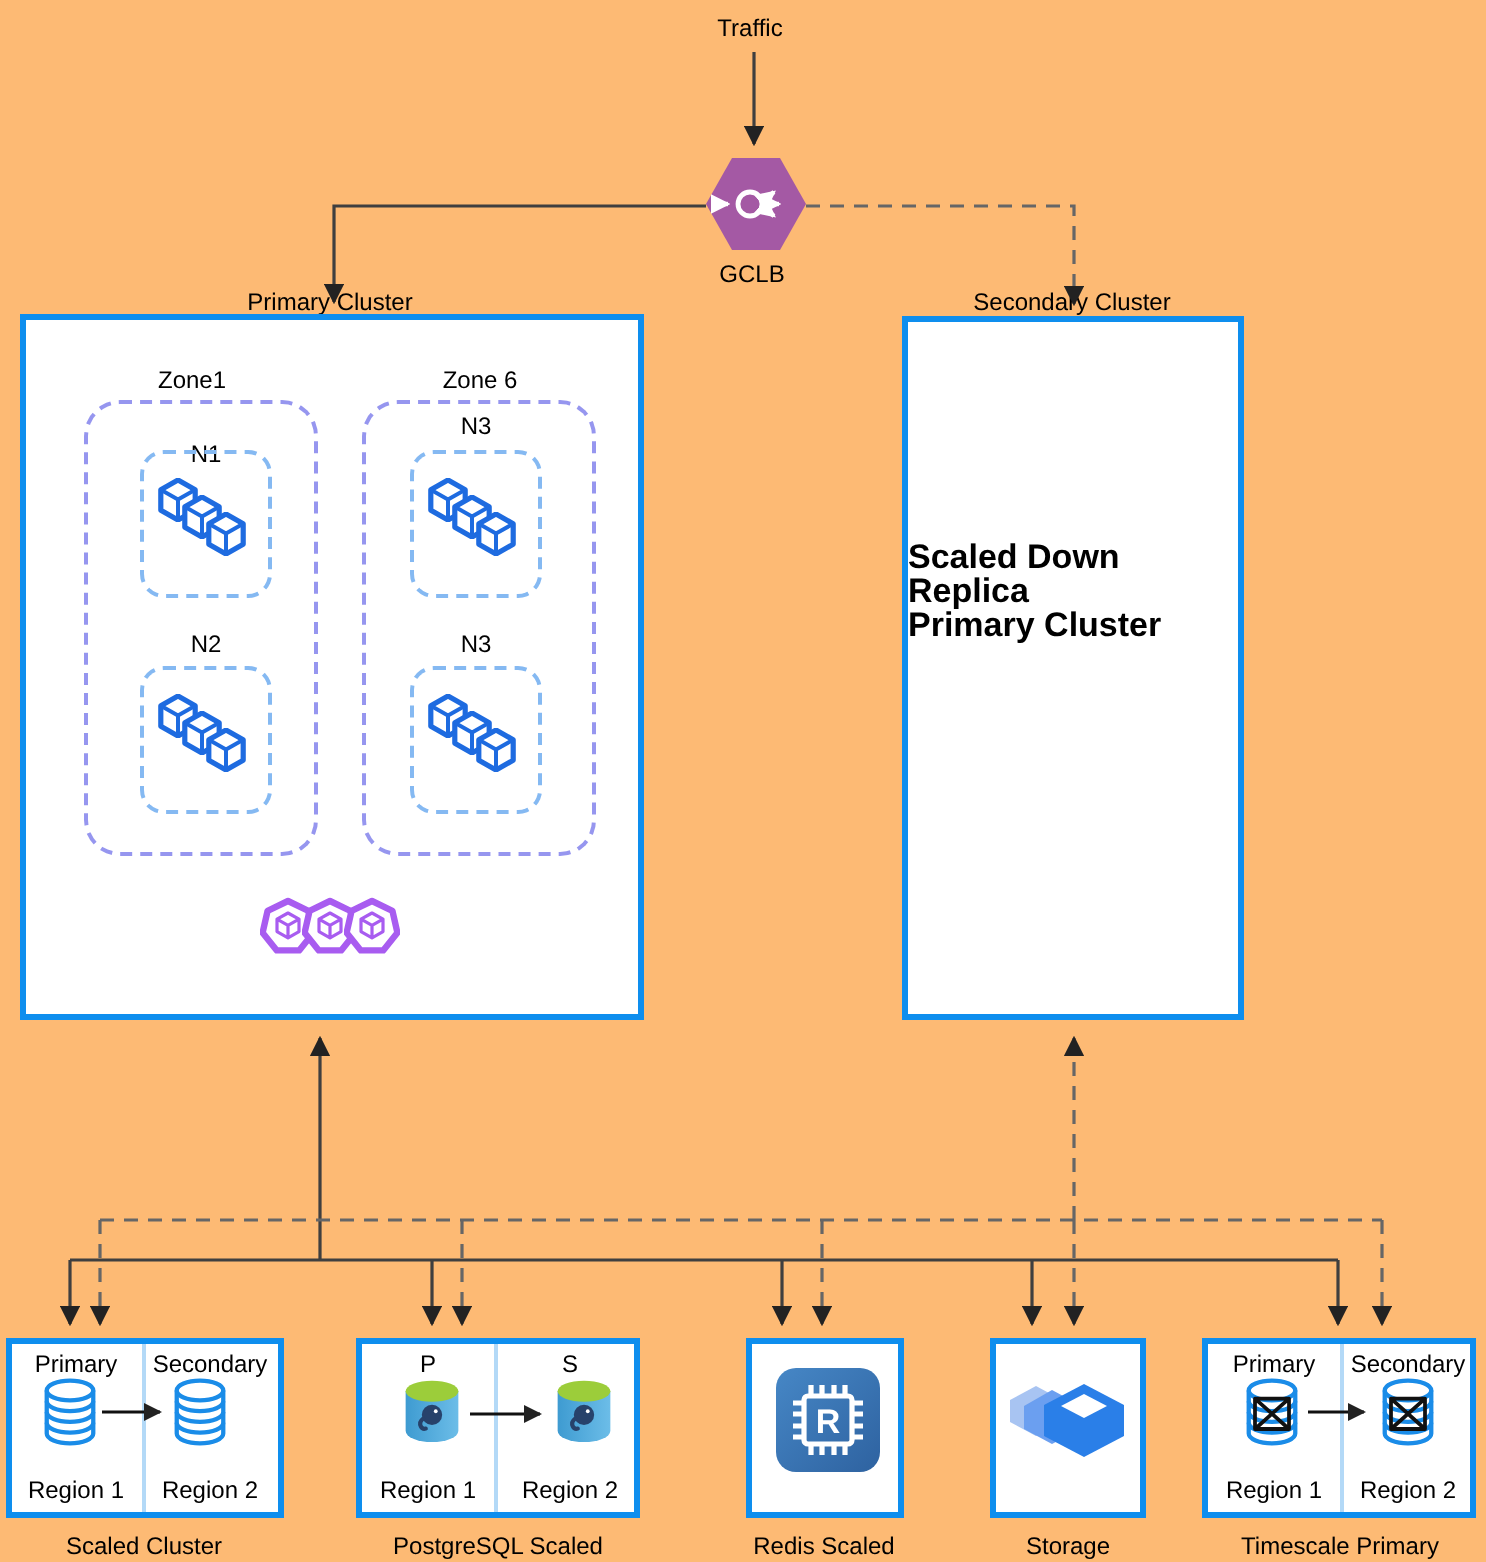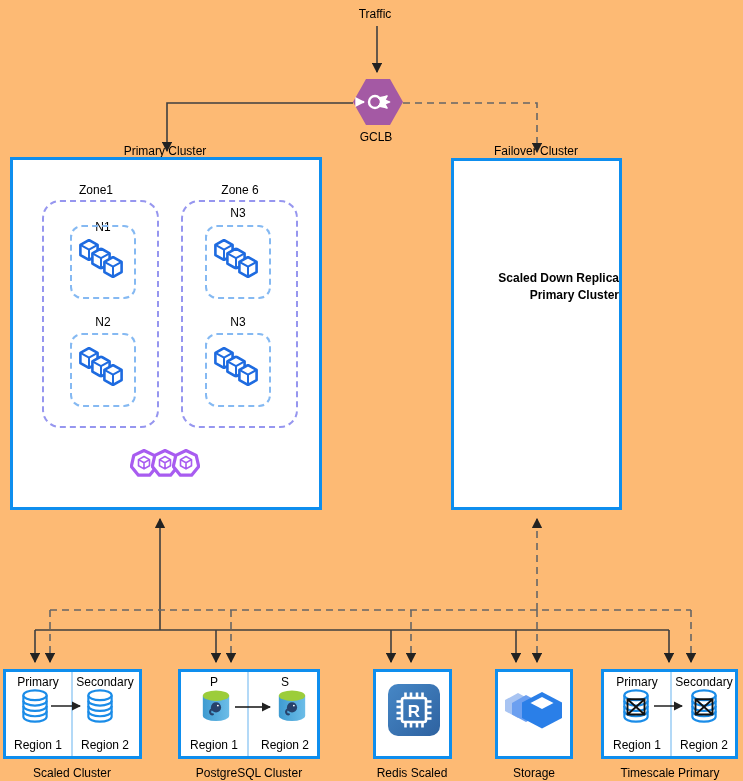--- a/index.html
+++ b/index.html
@@ -5,22 +5,22 @@
   html,body { margin:0; padding:0; background:#fff; }
   .canvas {
     position:relative; width:743px; height:781px; background:#fdba74;
     font-family:"Liberation Sans", sans-serif; overflow:hidden; color:#000;
   }
   .lbl { position:absolute; font-size:12px; line-height:14px; text-align:center; white-space:nowrap; }
   .cluster-box { position:absolute; border:3px solid #0e8eee; background:#fff; box-sizing:border-box; }
   .zone-box { position:absolute; border:2px dashed #9696ef; border-radius:18px; box-sizing:border-box; background:transparent; }
   .node-box { position:absolute; border:2px dashed #85b9f2; border-radius:12px; box-sizing:border-box; background:transparent; }
   .divider { position:absolute; width:2px; top:0; bottom:0; background:#b3d9f7; }
-  .failover-text { position:absolute; left:454px; top:270px; width:165px; text-align:right;
-                   font-weight:bold; font-size:12px; line-height:17px; }
+  .failover-text { position:absolute; left:454px; top:270px; width:165px; text-align:left;
+                   font-weight:bold; font-size:17px; line-height:17px; }
   .abs { position:absolute; }
   #connectors { position:absolute; left:0; top:0; width:743px; height:781px; pointer-events:none; z-index:20; }
   svg { display:block; }
 </style>
 </head>
 <body>
 
 <div class="canvas">
 
   <svg width="0" height="0" style="position:absolute" aria-hidden="true">
@@ -141,21 +141,21 @@
       <use href="#sym-cube" x="13" y="9.5" width="20" height="22"></use>
       <use href="#sym-cube" x="25" y="18" width="20" height="22"></use>
   </svg>
 
   <svg class="abs" width="70" height="32" viewBox="0 0 70 32" style="left:130px;top:447px">
     <use href="#sym-pod" x="0" y="1" width="28" height="30"></use>
       <use href="#sym-pod" x="21" y="1" width="28" height="30"></use>
       <use href="#sym-pod" x="42" y="1" width="28" height="30"></use>
   </svg>
 
-  <div class="lbl" style="left:476px;top:144px;width:120px">Failover Cluster</div>
+  <div class="lbl" style="left:476px;top:144px;width:120px">Secondary Cluster</div>
   <div class="cluster-box" style="left:451px;top:158px;width:171px;height:352px"></div>
   <div class="failover-text">
     <div>Scaled Down Replica</div>
     <div>Primary Cluster</div>
   </div>
 
   <div class="cluster-box" style="left:3px;top:669px;width:139px;height:90px">
     <div class="divider" style="left:65px"></div>
   </div>
   <div class="lbl" style="left:8px;top:675px;width:60px">Primary</div>
@@ -176,21 +176,21 @@
   <div class="lbl" style="left:184px;top:675px;width:60px">P</div>
   <div class="lbl" style="left:255px;top:675px;width:60px">S</div>
   <svg class="abs" width="32" height="36" viewBox="0 0 34 38" style="left:200px;top:688px">
       <use href="#sym-pg" width="34" height="38"></use>
     </svg>
   <svg class="abs" width="32" height="36" viewBox="0 0 34 38" style="left:276px;top:688px">
       <use href="#sym-pg" width="34" height="38"></use>
     </svg>
   <div class="lbl" style="left:184px;top:738px;width:60px">Region 1</div>
   <div class="lbl" style="left:255px;top:738px;width:60px">Region 2</div>
-  <div class="lbl" style="left:189px;top:766px;width:120px">PostgreSQL Cluster</div>
+  <div class="lbl" style="left:189px;top:766px;width:120px">PostgreSQL Scaled</div>
 
   <div class="cluster-box" style="left:373px;top:669px;width:79px;height:90px"></div>
   <svg class="abs" width="54" height="54" viewBox="0 0 54 54" style="left:387px;top:683px">
     <use href="#sym-redis" width="54" height="54"></use>
     <text x="27" y="33.5" text-anchor="middle" font-size="17" font-weight="bold" fill="#fff" font-family="Liberation Sans, sans-serif">R</text>
   </svg>
   <div class="lbl" style="left:352px;top:766px;width:120px">Redis Scaled</div>
 
   <div class="cluster-box" style="left:495px;top:669px;width:78px;height:90px"></div>
   <svg class="abs" width="60" height="50" viewBox="0 0 60 50" style="left:504px;top:688px">

